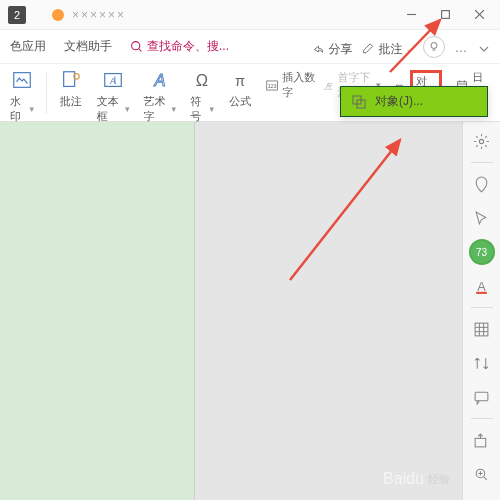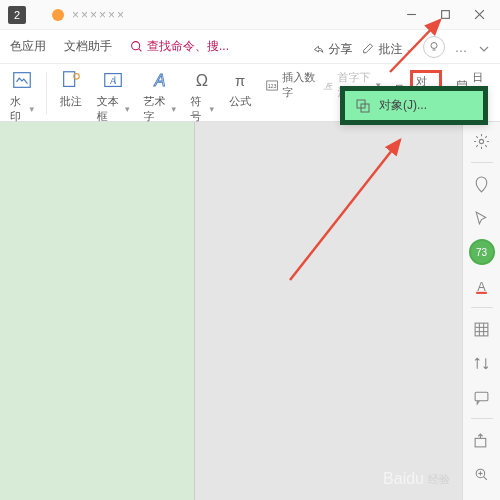--- a/index.html
+++ b/index.html
@@ -28,21 +28,21 @@
     .ribbon-icon { width: 24px; height: 24px; display: flex; align-items: center; justify-content: center; color: #4a7dbf; }
     .ribbon-icon svg { width: 22px; height: 22px; }
     .ribbon-label { display: flex; align-items: center; gap: 2px; }
     .sep { width: 1px; height: 42px; background: #e8e8e8; margin: 4px 2px; }
     .ribbon-row2 { display: flex; flex-direction: row; gap: 4px; padding: 2px 4px; font-size: 11px; }
     .ribbon-inline { display: flex; align-items: center; gap: 4px; cursor: pointer; color: #666; }
     .ribbon-inline svg { width: 15px; height: 15px; }
     
     .object-highlight { border: 3px solid #e74c3c; padding: 1px 3px; }
     
-    .dropdown { position: absolute; top: 86px; left: 340px; width: 148px; background: #86efac; border: 5px solid #14532d; box-shadow: 0 2px 8px rgba(0,0,0,.15); z-index: 10; }
+    .dropdown { position: absolute; top: 86px; left: 340px; width: 148px; background: #84cc16; border: 1px solid #14532d; box-shadow: 0 2px 8px rgba(0,0,0,.15); z-index: 10; }
     .dropdown-item { display: flex; align-items: center; gap: 8px; padding: 6px 10px; font-size: 12px; color: #444; cursor: pointer; }
     .dropdown-item.boxed-outer { border: 3px solid #e74c3c; margin: -3px; }
     .dropdown-item svg { width: 16px; height: 16px; flex-shrink: 0; }
     
     .workspace { display: flex; height: 424px; }
     .doc-area { flex: 1; background: #e5e5e5; position: relative; display: flex; }
     .page { width: 195px; height: 100%; background: #d7ebd7; border-right: 1px solid #ccc; position: relative; }
     .page-corner { position: absolute; bottom: 8px; right: 8px; width: 14px; height: 14px; border-left: 1px solid #aaa; border-bottom: 1px solid #aaa; }
     
     .side-panel { width: 38px; background: #f7f7f7; border-left: 1px solid #ddd; display: flex; flex-direction: column; align-items: center; padding-top: 6px; gap: 8px; }

